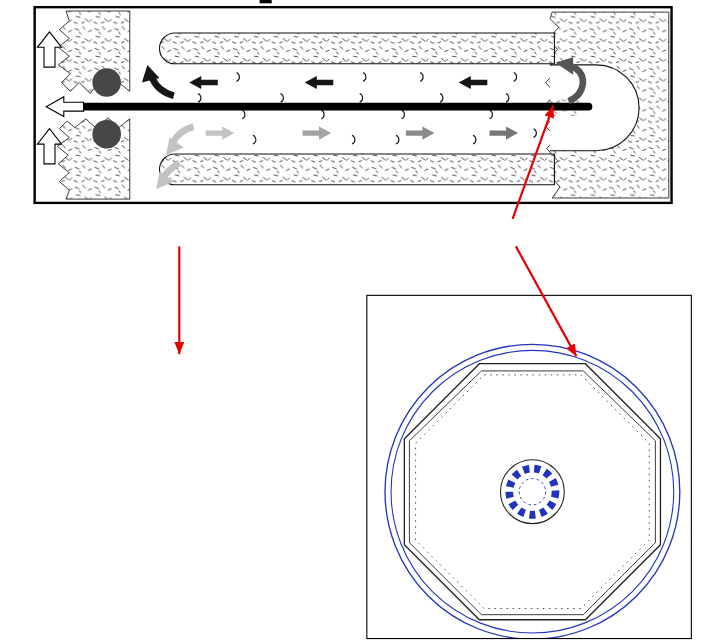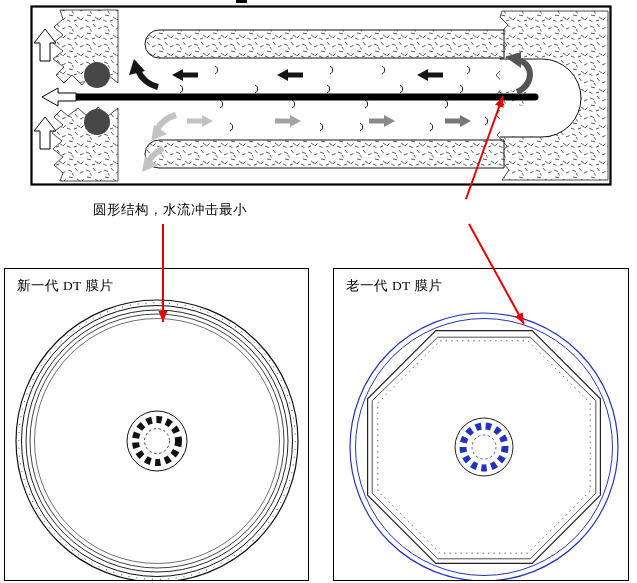--- a/index.html
+++ b/index.html
@@ -98,53 +98,35 @@
       <use href="#curl" transform="translate(200,118)"></use>
       <use href="#curl" transform="translate(290,118)"></use>
       <use href="#curl" transform="translate(330,118)"></use>
       <use href="#curl" transform="translate(400,118)"></use>
       <use href="#curl" transform="translate(455,112)"></use>
     </g>
   </svg>
 
   <div class="abs" style="left:236px;top:0;width:11px;height:3px;background:#000"></div>
 
-  <div class="caption" style="left:93px;top:201px">圆形结构，水流冲击最小</div>
 
-  <div class="panel" style="left:4px;top:268px;width:303px;height:311px">
-    <svg width="303" height="311" viewBox="0 0 303 311">
-      <g stroke="#111" fill="none">
-        <circle cx="152" cy="172" r="141" stroke-width="1.2"></circle>
-        <circle cx="152" cy="172" r="135.5" stroke-width="1"></circle>
-        <circle cx="152" cy="172" r="131" stroke-width="0.9"></circle>
-        <circle cx="152" cy="172" r="127" stroke-width="0.8"></circle>
-        <circle cx="152" cy="172" r="122.5" stroke-width="0.6"></circle>
-        <circle cx="152" cy="172" r="138.3" stroke-width="0.9" stroke-dasharray="0.9,7"></circle>
-        <circle cx="152" cy="172" r="30" stroke-width="1"></circle>
-        <circle cx="152" cy="172" r="21.5" stroke-width="7" stroke-dasharray="5.5,4.5"></circle>
-        <circle cx="152" cy="172" r="12.5" stroke-width="0.8" stroke-dasharray="2.5,2.5"></circle>
-      </g>
-    </svg>
-    <div class="panel-title">新一代 DT 膜片</div>
-  </div>
 
   <div class="panel" style="left:333px;top:268px;width:294px;height:311px">
     <svg width="294" height="311" viewBox="0 0 294 311">
       <g fill="none">
         <circle cx="150" cy="178" r="134" stroke-width="1.2" stroke="#2233bb"></circle>
         <circle cx="150" cy="178" r="128.5" stroke-width="1" stroke="#2233bb"></circle>
         <polygon points="266.4,226.2 198.2,294.4 101.8,294.4 33.6,226.2 33.6,129.8 101.8,61.6 198.2,61.6 266.4,129.8" stroke="#222" stroke-width="1.2"></polygon>
         <polygon points="261.8,224.3 196.3,289.8 103.7,289.8 38.2,224.3 38.2,131.7 103.7,68.2 196.3,68.2 261.8,131.7" stroke="#222" stroke-width="0.8"></polygon>
         <polygon points="256.2,222 194,284.2 106,284.2 43.8,222 43.8,134 106,71.8 194,71.8 256.2,134" stroke="#444" stroke-width="0.8" stroke-dasharray="1.5,4"></polygon>
         <circle cx="150" cy="178" r="29" stroke="#222" stroke-width="1"></circle>
         <circle cx="150" cy="178" r="21" stroke-width="7" stroke-dasharray="5.5,4.5" stroke="#2233bb"></circle>
         <circle cx="150" cy="178" r="12" stroke-width="0.8" stroke-dasharray="2.5,2.5" stroke="#2233bb"></circle>
       </g>
     </svg>
-    <div class="panel-title">老一代 DT 膜片</div>
   </div>
 
   <svg id="arrow-overlay" class="abs" style="left:0;top:0" width="637" height="583" viewBox="0 0 637 583">
     <defs>
       <marker id="redArrowHead" markerWidth="12" markerHeight="10" refX="11" refY="4.5" orient="auto" markerUnits="userSpaceOnUse">
         <path d="M0,0 L11,4.5 L0,9 Z" fill="#e60000"></path>
       </marker>
     </defs>
     <line x1="163" y1="224" x2="163" y2="322" stroke-width="2" marker-end="url(#redArrowHead)" stroke="#e60000"></line>
     <line x1="466" y1="199" x2="503" y2="96" stroke-width="2" marker-end="url(#redArrowHead)" stroke="#e60000"></line>

